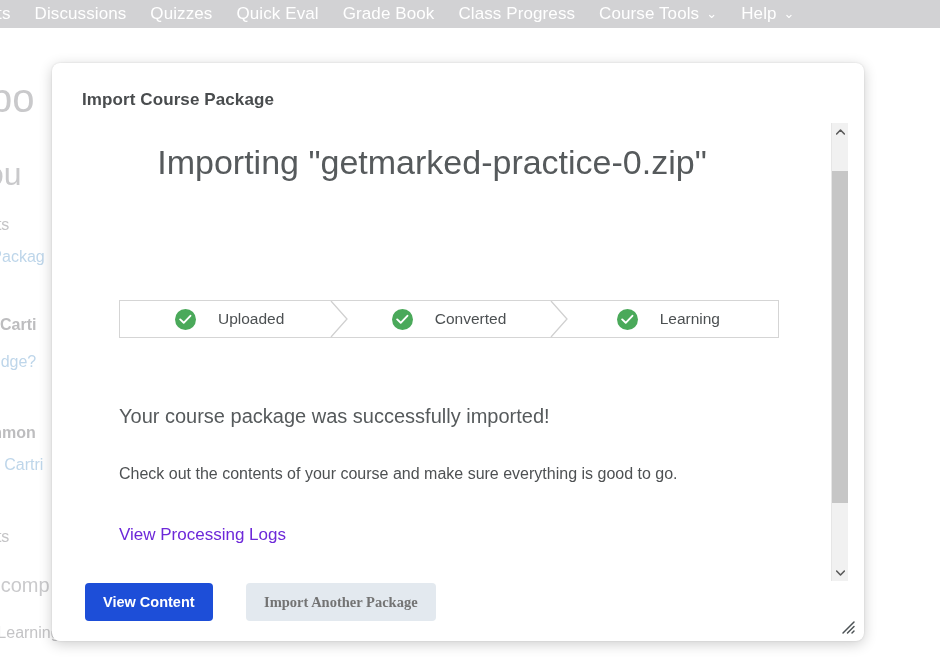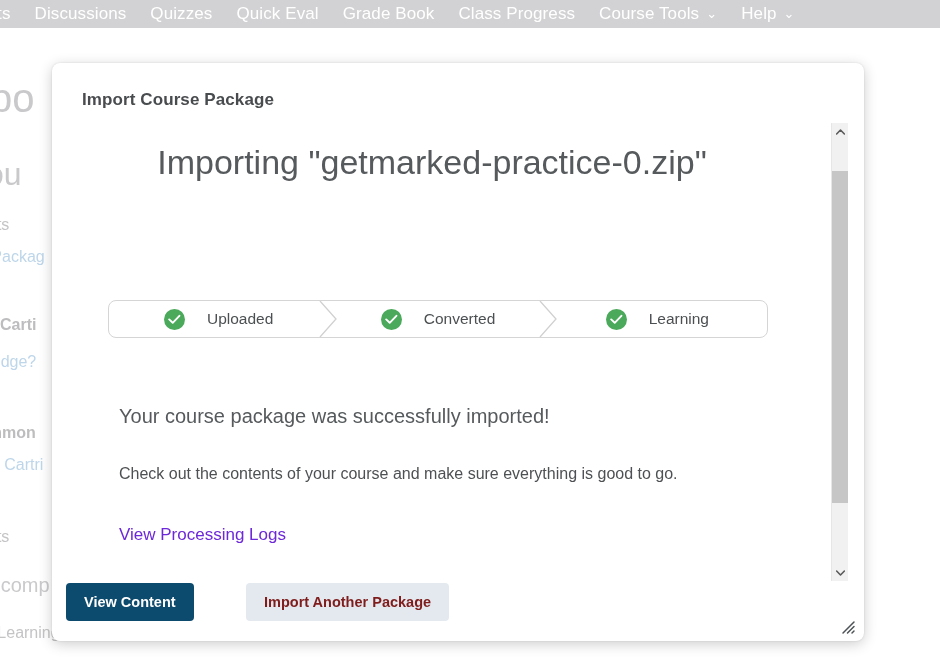--- a/index.html
+++ b/index.html
@@ -136,26 +136,26 @@
     text-align: center;
     font-size: 34px;
     line-height: 51px;
     color: #565a5c;
     font-weight: normal;
   }
 
   
   .steps {
     position: absolute;
-    left: 56px;
+    left: 67px;
     top: 179px;
     width: 660px;
     height: 38px;
     border: 1px solid #d5d5d5;
-    border-radius: 8px;
+    border-radius: 0;
     background: #ffffff;
     display: flex;
     box-sizing: border-box;
   }
   .step {
     flex: 1 1 0;
     position: relative;
     display: flex;
     align-items: center;
     justify-content: center;
@@ -262,28 +262,29 @@
     border-radius: 4px;
     font-family: "Liberation Sans", sans-serif;
     font-size: 14.5px;
     font-weight: bold;
     cursor: pointer;
     padding: 0 18px;
     box-sizing: border-box;
     white-space: nowrap;
   }
   .btn-primary {
-    left: 14px;
-    background: #0c4a6e;
+    left: 33px;
+    background: #1d4ed8;
     color: #ffffff;
     text-align: right;
   }
   .btn-secondary {
     background: #e3e9ef;
-    color: #7f1d1d;
+    color: #737373;
+    font-family: Liberation Serif, serif;
   }
   #btn-import-another { left: 194px; }
   #btn-review-dates  { left: 425px; }
 
   .resize-grip {
     position: absolute;
     right: 8px;
     bottom: 6px;
     width: 16px;
     height: 16px;

